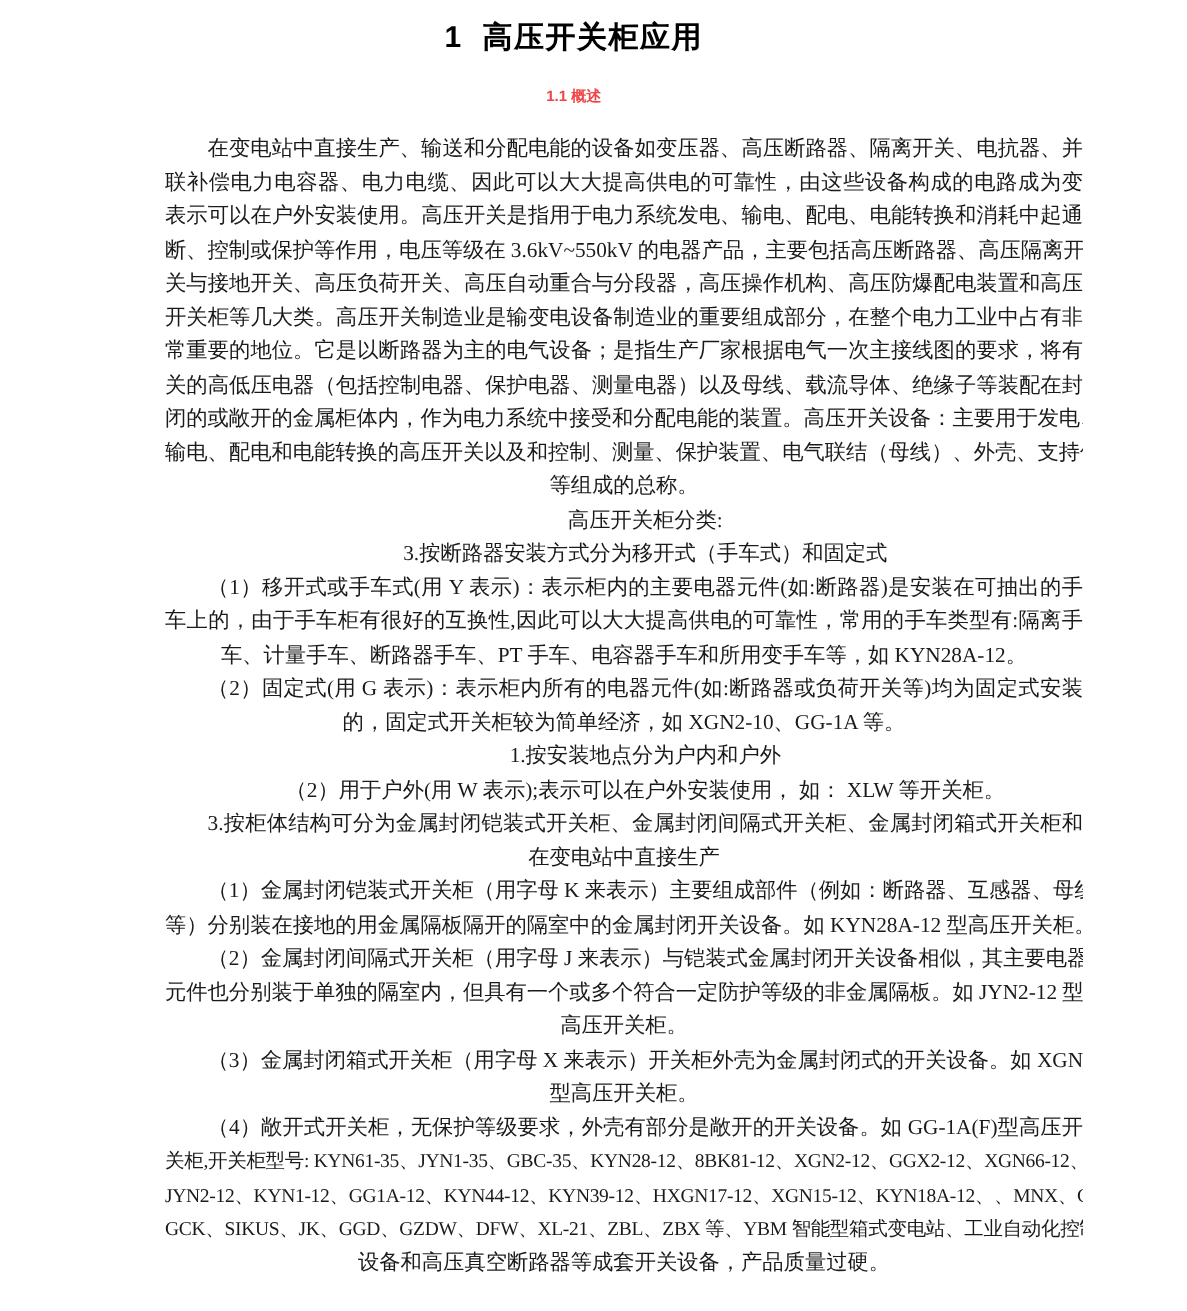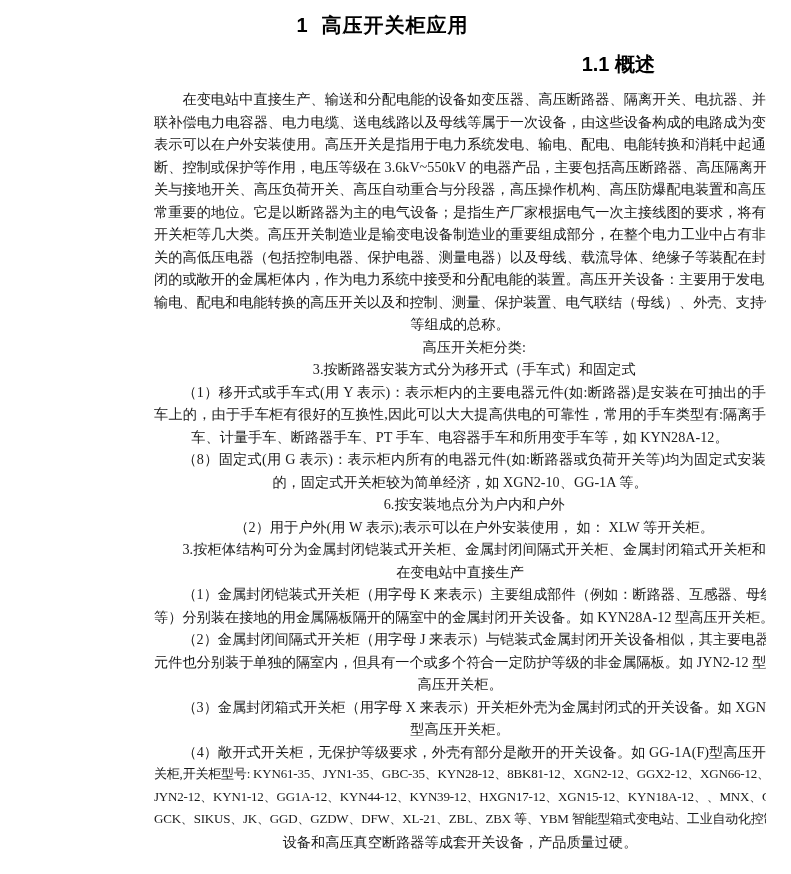--- a/index.html
+++ b/index.html
@@ -29,29 +29,28 @@
     line-height: 27px;
     color: #000000;
     text-align: center;
     margin: 0 0 15px 0;
     white-space: pre;
     letter-spacing: 1px;
   }
   .section-heading {
     font-family: "Liberation Sans", "DejaVu Sans", sans-serif;
     font-weight: 700;
-    font-size: 20px;
+    font-size: 10px;
     line-height: 21px;
-    color: #000000;
+    color: #ef4444;
     margin: 0 0 13px 0;
-    text-align: right;
+    text-align: center;
   }
   .body-lines {
     width: 612px;
-    margin-left: 44px;
   }
   .line {
     font-size: 14.2px;
     height: 22.5px;
     line-height: 22.5px;
     white-space: nowrap;
     overflow: hidden;
     text-align: center;
     color: #1a1a1a;
   }
@@ -68,38 +67,38 @@
   }
 </style>
 </head>
 <body>
 
 <div class="page">
   <h1 class="doc-title">1  高压开关柜应用</h1>
   <h2 class="section-heading">1.1 概述</h2>
   <div class="body-lines">
       <div class="line indent fill">在变电站中直接生产、输送和分配电能的设备如变压器、高压断路器、隔离开关、电抗器、并</div>
-      <div class="line fill">联补偿电力电容器、电力电缆、送电线路以及母线等属于一次设备，由这些设备构成的电路成为变</div>
+      <div class="line fill">联补偿电力电容器、电力电缆、因此可以大大提高供电的可靠性，由这些设备构成的电路成为变</div>
       <div class="line fill">表示可以在户外安装使用。高压开关是指用于电力系统发电、输电、配电、电能转换和消耗中起通</div>
       <div class="line fill">断、控制或保护等作用，电压等级在 3.6kV~550kV 的电器产品，主要包括高压断路器、高压隔离开</div>
       <div class="line fill">关与接地开关、高压负荷开关、高压自动重合与分段器，高压操作机构、高压防爆配电装置和高压</div>
+      <div class="line fill">开关柜等几大类。高压开关制造业是输变电设备制造业的重要组成部分，在整个电力工业中占有非</div>
       <div class="line fill">常重要的地位。它是以断路器为主的电气设备；是指生产厂家根据电气一次主接线图的要求，将有</div>
-      <div class="line fill">开关柜等几大类。高压开关制造业是输变电设备制造业的重要组成部分，在整个电力工业中占有非</div>
       <div class="line fill">关的高低压电器（包括控制电器、保护电器、测量电器）以及母线、载流导体、绝缘子等装配在封</div>
       <div class="line fill">闭的或敞开的金属柜体内，作为电力系统中接受和分配电能的装置。高压开关设备：主要用于发电、</div>
       <div class="line fill">输电、配电和电能转换的高压开关以及和控制、测量、保护装置、电气联结（母线）、外壳、支持件</div>
       <div class="line">等组成的总称。</div>
       <div class="line indent">高压开关柜分类:</div>
       <div class="line indent">3.按断路器安装方式分为移开式（手车式）和固定式</div>
       <div class="line indent fill">（1）移开式或手车式(用 Y 表示)：表示柜内的主要电器元件(如:断路器)是安装在可抽出的手</div>
       <div class="line fill">车上的，由于手车柜有很好的互换性,因此可以大大提高供电的可靠性，常用的手车类型有:隔离手</div>
       <div class="line">车、计量手车、断路器手车、PT 手车、电容器手车和所用变手车等，如 KYN28A-12。</div>
-      <div class="line indent fill">（8）固定式(用 G 表示)：表示柜内所有的电器元件(如:断路器或负荷开关等)均为固定式安装</div>
+      <div class="line indent fill">（2）固定式(用 G 表示)：表示柜内所有的电器元件(如:断路器或负荷开关等)均为固定式安装</div>
       <div class="line">的，固定式开关柜较为简单经济，如 XGN2-10、GG-1A 等。</div>
-      <div class="line indent">6.按安装地点分为户内和户外</div>
+      <div class="line indent">1.按安装地点分为户内和户外</div>
       <div class="line indent">（2）用于户外(用 W 表示);表示可以在户外安装使用， 如： XLW 等开关柜。</div>
       <div class="line indent fill">3.按柜体结构可分为金属封闭铠装式开关柜、金属封闭间隔式开关柜、金属封闭箱式开关柜和</div>
       <div class="line">在变电站中直接生产</div>
       <div class="line indent fill">（1）金属封闭铠装式开关柜（用字母 K 来表示）主要组成部件（例如：断路器、互感器、母线</div>
       <div class="line">等）分别装在接地的用金属隔板隔开的隔室中的金属封闭开关设备。如 KYN28A-12 型高压开关柜。</div>
       <div class="line indent fill">（2）金属封闭间隔式开关柜（用字母 J 来表示）与铠装式金属封闭开关设备相似，其主要电器</div>
       <div class="line fill">元件也分别装于单独的隔室内，但具有一个或多个符合一定防护等级的非金属隔板。如 JYN2-12 型</div>
       <div class="line">高压开关柜。</div>
       <div class="line indent fill">（3）金属封闭箱式开关柜（用字母 X 来表示）开关柜外壳为金属封闭式的开关设备。如 XGN2-12</div>
       <div class="line">型高压开关柜。</div>

